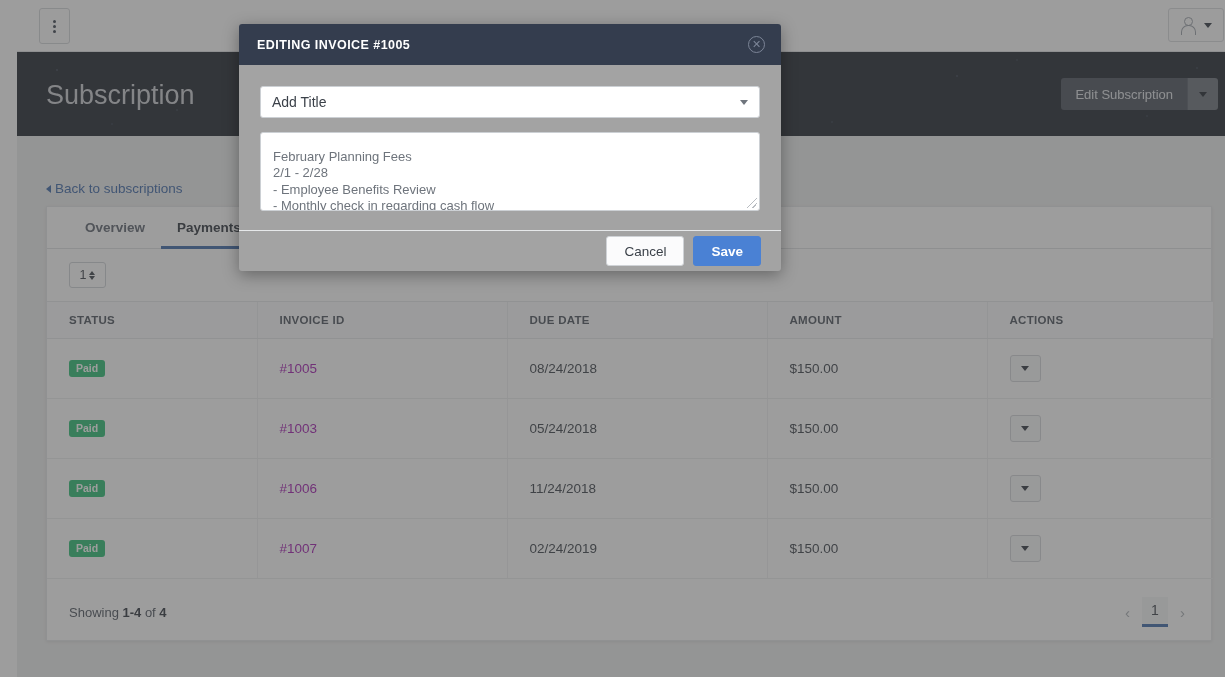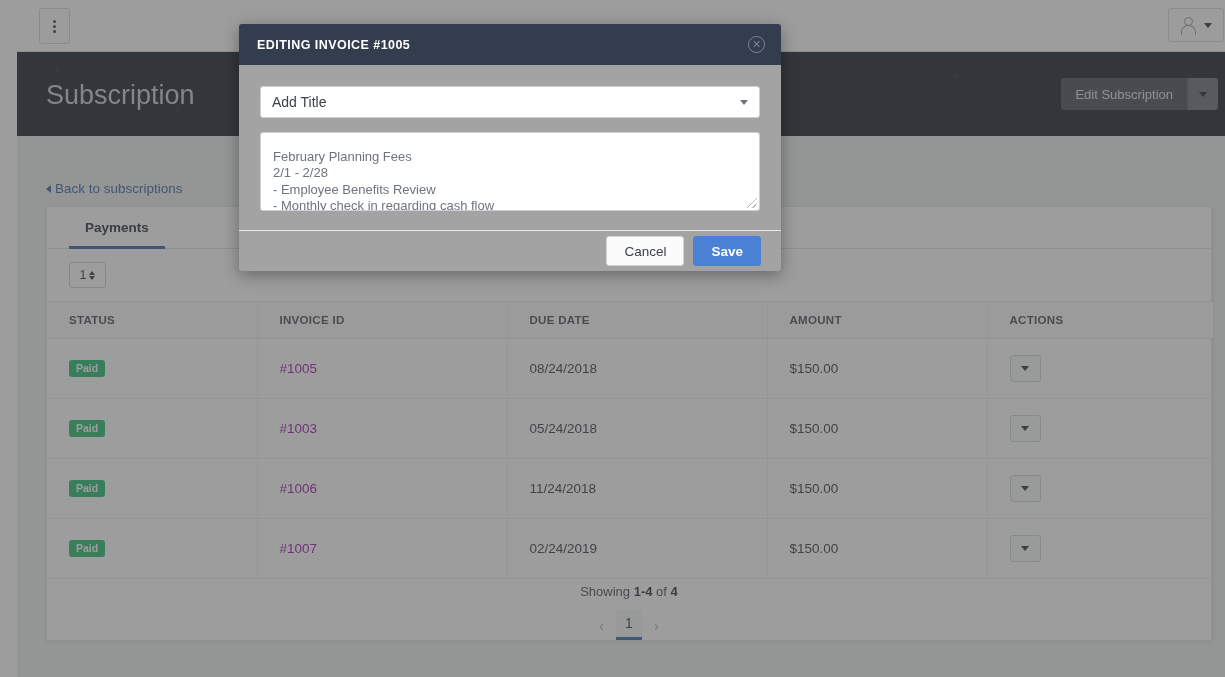--- a/index.html
+++ b/index.html
@@ -176,21 +176,20 @@
     width: 31px; height: 27px;
     border: 1px solid #d2d5d9; border-radius: 3px;
     background: #f7f8f9;
     display: flex; align-items: center; justify-content: center;
   }
 
   .card-footer {
     position: absolute; left: 0; right: 0; bottom: 0; height: 56px;
     display: flex; align-items: center; justify-content: space-between;
     padding: 0 22px;
-    flex-direction: column;
   }
   .showing { font-size: 13px; color: #4b525c; }
   .showing b { color: #2e343d; }
   .pager { display: flex; align-items: center; gap: 8px; }
   .pg-arrow { font-size: 15px; color: #a9aeb4; padding: 0 4px; }
   .pg-num {
     min-width: 26px; height: 30px; line-height: 26px; text-align: center;
     font-size: 14px; color: #3b4149;
     border-bottom: 3px solid transparent;
   }
@@ -284,20 +283,21 @@
   </div>
 
   <div class="content">
     <a class="backlink" href="#">
       <span class="arrow"></span>
       <span>Back to subscriptions</span>
     </a>
 
     <div class="card">
       <div class="tabs">
+        <div class="tab">Overview</div>
         <div class="tab active">Payments</div>
       </div>
 
       <div class="table-toolbar">
         <div class="pagesize">
           <span>1</span>
           <span class="spin">
             <span class="up"></span>
               <span class="dn"></span>
           </span>

